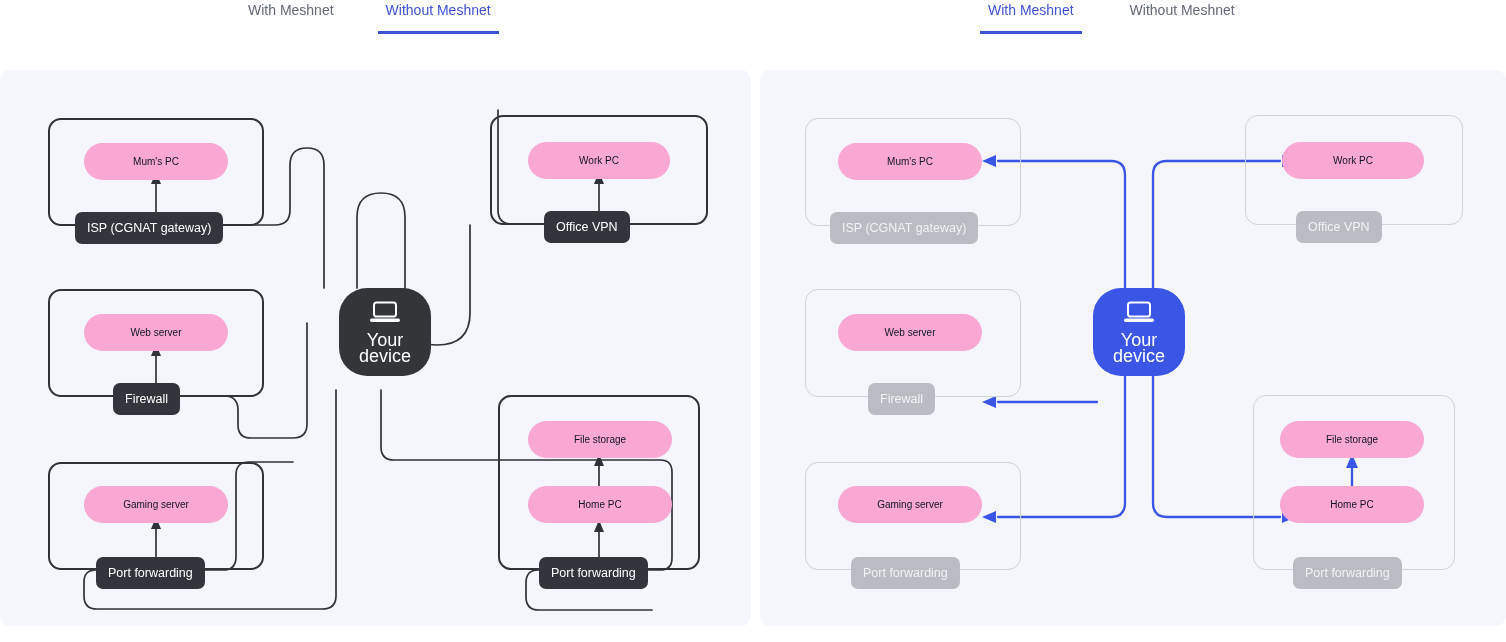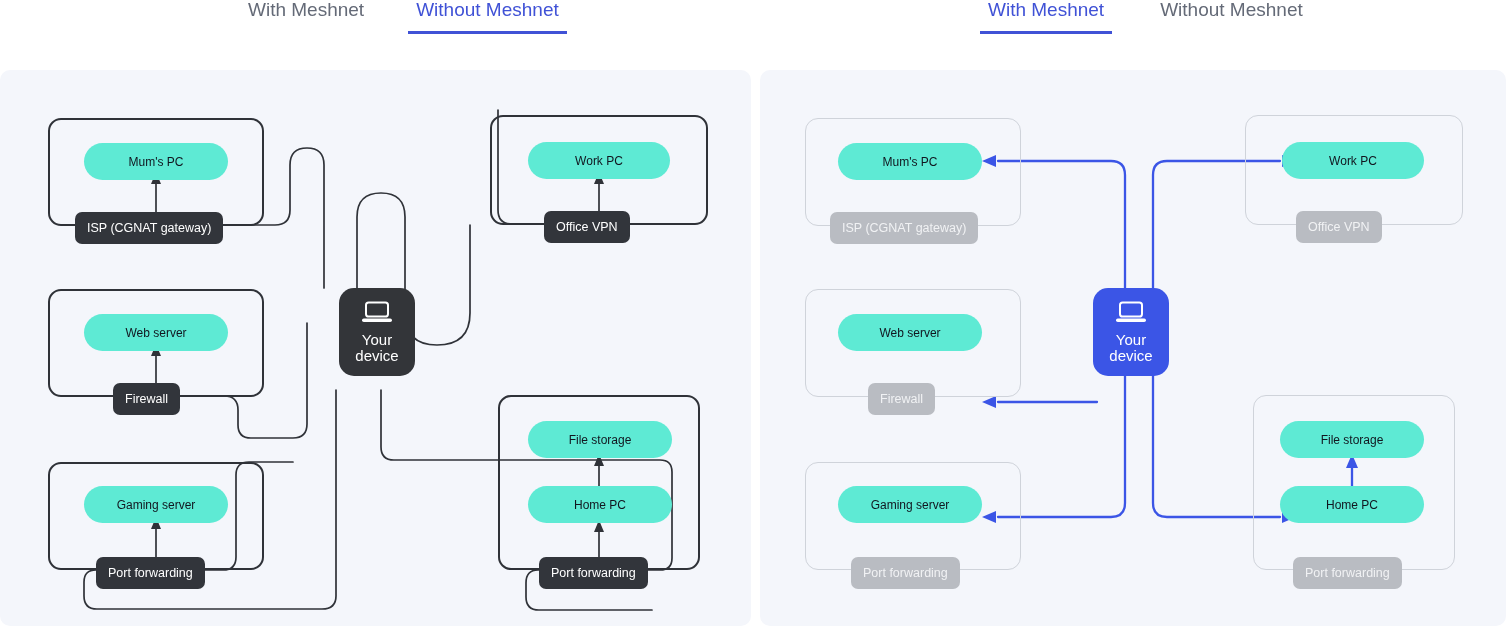--- a/index.html
+++ b/index.html
@@ -11,21 +11,21 @@
   }
   .stage { position: relative; width: 1506px; height: 642px; }
 
   
   .tabs {
     position: absolute; display: flex; gap: 0; align-items: flex-start;
   }
   .tabs.left  { left: 240px; top: 0px; }
   .tabs.right { left: 980px; top: 0px; }
   .tab {
-    font-size: 19px;
+    font-size: 14px;
     line-height: 20px;
     padding: 0 8px 11px 8px;
     color: #646a77;
     cursor: pointer;
     white-space: nowrap;
     border-bottom: 3px solid transparent;
   }
   .tab.active { color: #4052d6; border-bottom-color: #4052d6; }
   .tabs.left  .tab:nth-child(1) { margin-right: 36px; }
   .tabs.right .tab:nth-child(1) { margin-right: 40px; }
@@ -48,23 +48,23 @@
     background: transparent;
   }
   .group.dark  { border: 2px solid #2f3238; }
   .group.faded { border: 1.6px solid #cfd3da; }
 
   
   .pill {
     position: absolute;
     height: 37px;
     border-radius: 19px;
-    background: #5eead4;
+    background: #f9a8d4;
     color: #11161f;
-    font-size: 12px;
+    font-size: 10px;
     display: flex; align-items: center; justify-content: center;
     cursor: pointer;
   }
 
   
   .badge {
     position: absolute;
     height: 26px;
     border-radius: 7px;
     display: flex; align-items: center; justify-content: center;
@@ -72,27 +72,27 @@
     padding: 16px 12px;
     white-space: nowrap;
     cursor: pointer;
   }
   .badge.dark  { background: #32353b; color: #ffffff; }
   .badge.faded { background: #b9bcc2; color: #f1f2f4; }
 
   
   .device {
     position: absolute;
-    width: 76px; height: 88px;
-    border-radius: 15px;
+    width: 92px; height: 88px;
+    border-radius: 28px;
     display: flex; flex-direction: column;
     align-items: center; justify-content: center;
     gap: 4px;
     color: #ffffff;
-    font-size: 15px;
+    font-size: 18px;
     line-height: 16px;
     text-align: center;
     cursor: pointer;
     z-index: 5;
   }
   .device.dark { background: #333539; }
   .device.blue { background: #3b55e6; }
   .device .lbl { display: flex; flex-direction: column; }
   .device svg { display: block; margin-bottom: 2px; }
 </style>

